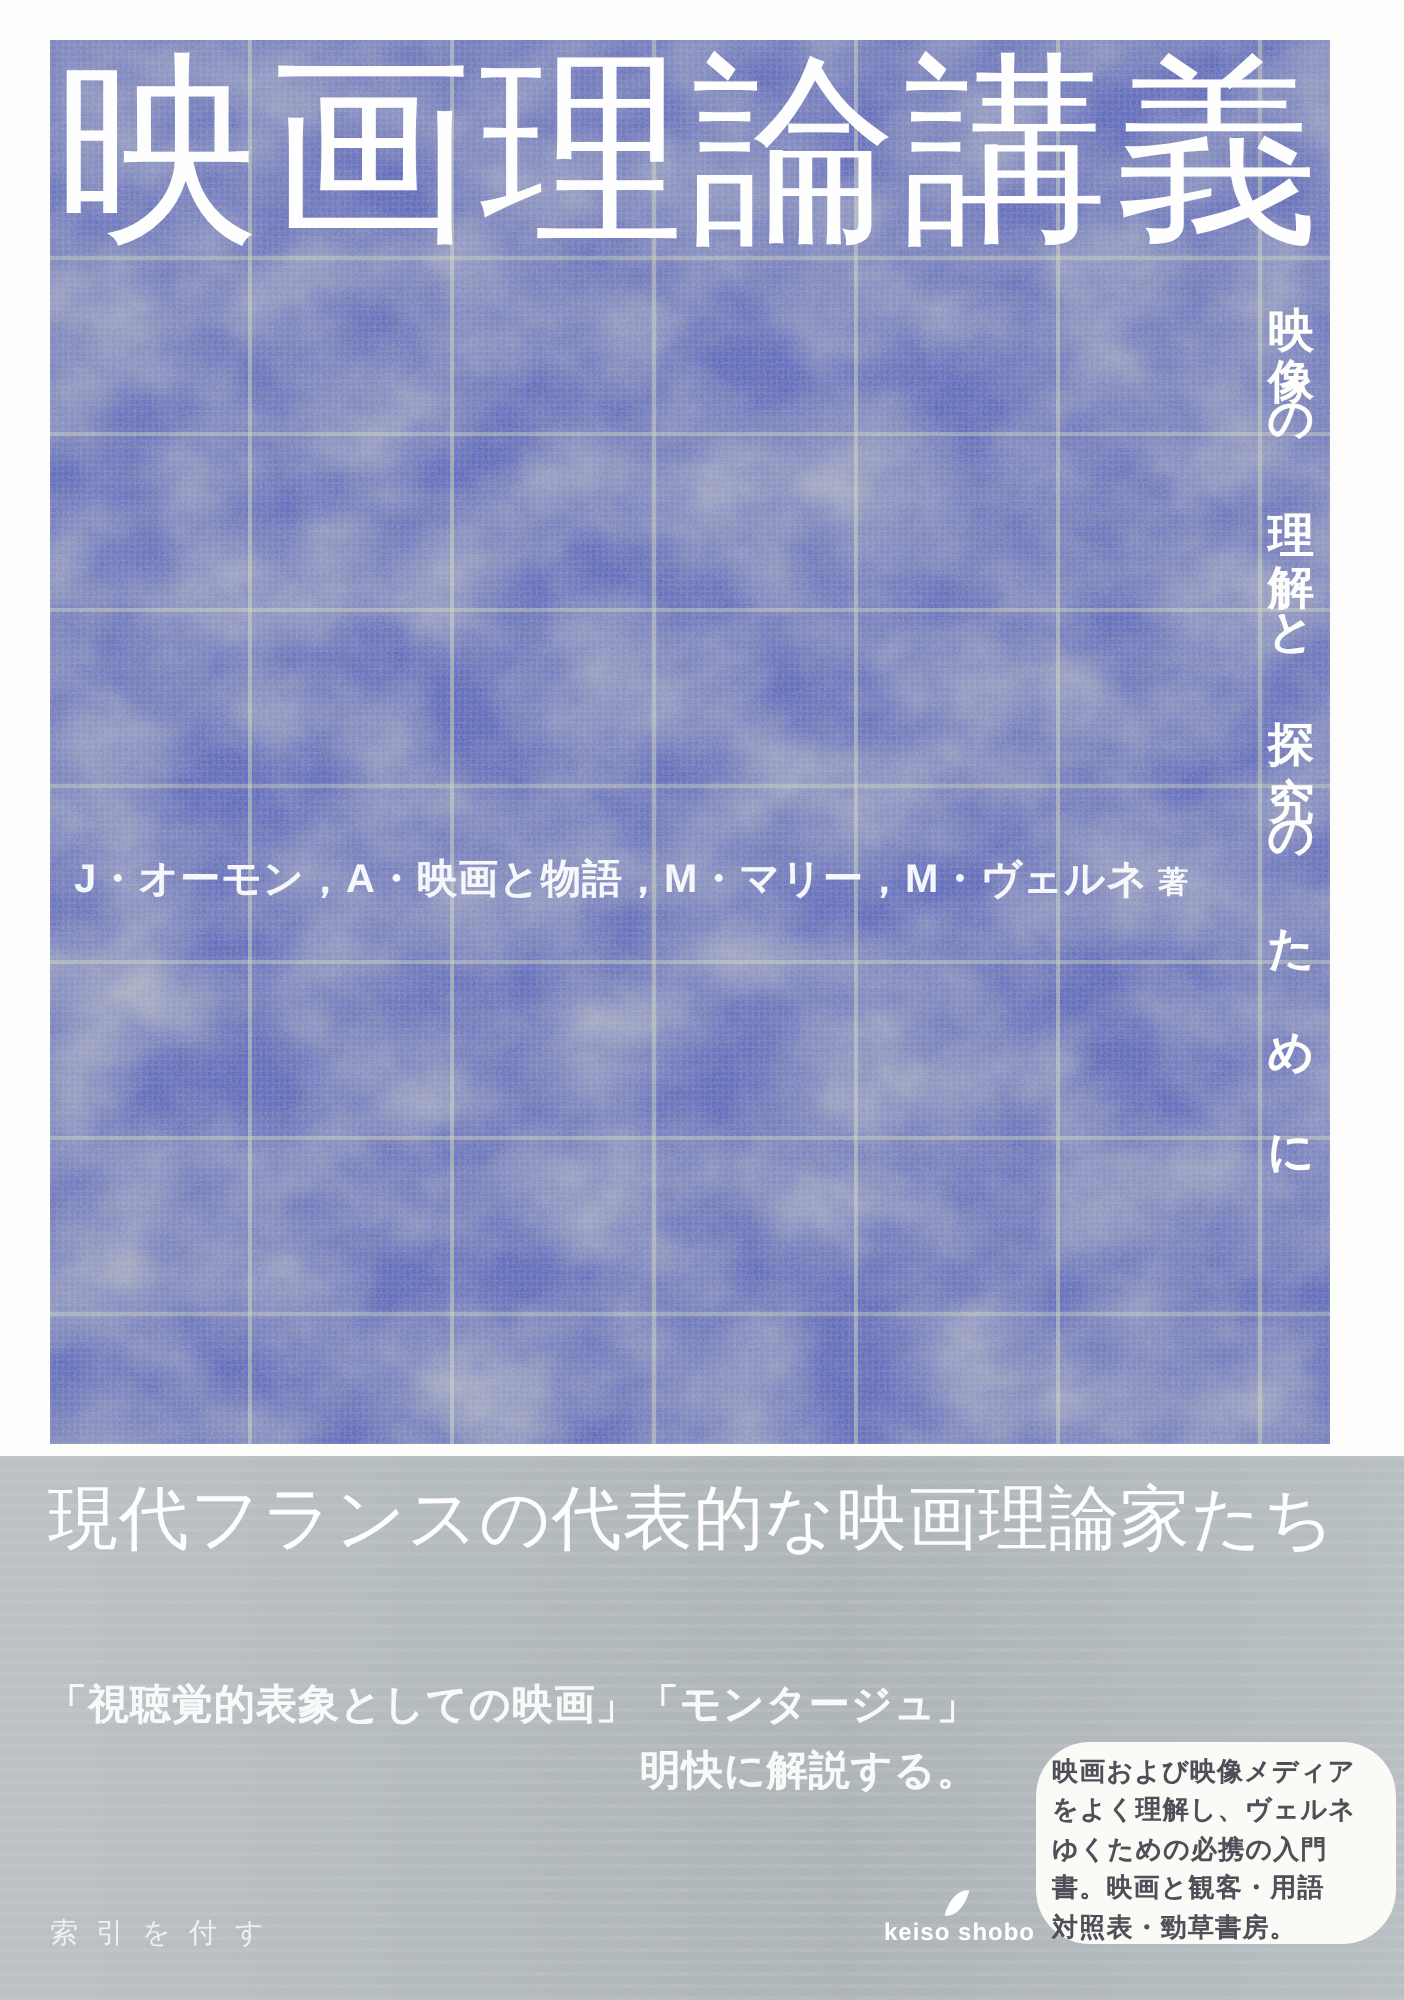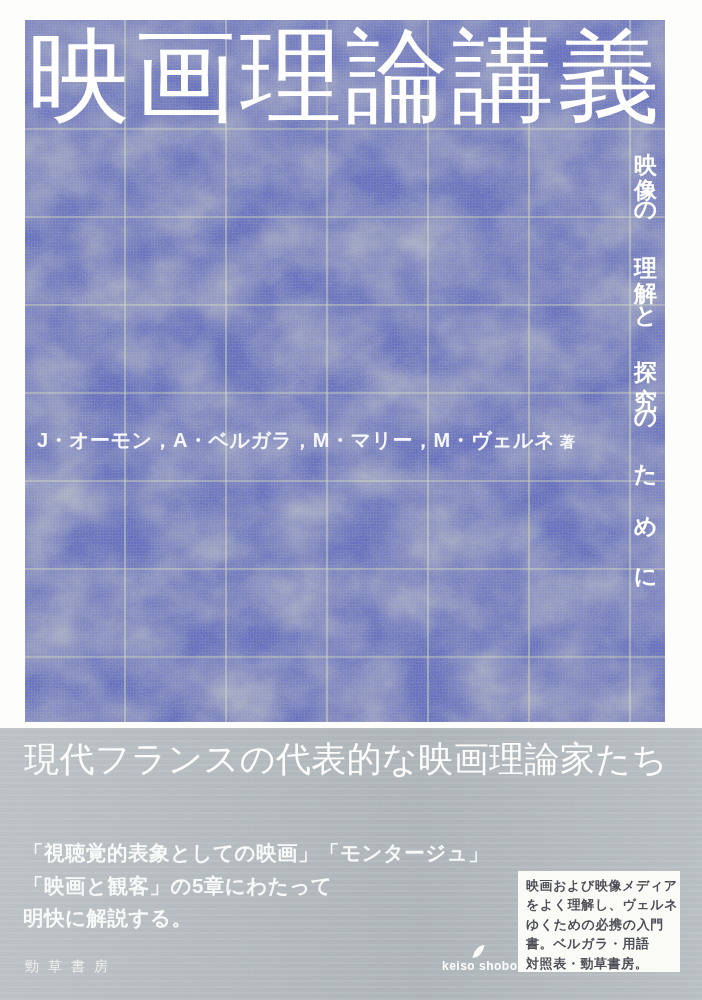--- a/index.html
+++ b/index.html
@@ -50,28 +50,28 @@
   }
   .obi-headline{
     position:absolute;left:24px;top:6px;z-index:2;
     font-family:"Liberation Serif","DejaVu Serif",serif;
     font-size:35px;line-height:51px;letter-spacing:.4px;white-space:nowrap;
     color:#fcfdfc;
   }
   .obi-chapters{
     position:absolute;left:23px;top:109px;z-index:2;
     font-size:20.5px;line-height:32.5px;font-weight:600;letter-spacing:.5px;
-    color:#f8faf9;white-space:nowrap;
+    color:#f8faf9;white-space:nowrap;text-align:right;
   }
   .info-box{
     position:absolute;left:518px;top:143px;z-index:2;
-    width:162px;height:101px;box-sizing:border-box;
+    width:180px;height:101px;box-sizing:border-box;
     background:#fafbf7;color:#4e4f57;
     font-size:13px;line-height:19.4px;font-weight:600;letter-spacing:.6px;
-    padding:5px 0 0 8px;white-space:nowrap;
+    padding:5px 0 0 8px;white-space:nowrap;border-radius:27px;
   }
   .publisher-jp{
     position:absolute;left:25px;top:230px;z-index:2;
     font-family:"Liberation Serif","DejaVu Serif",serif;
     font-size:14px;letter-spacing:9px;color:#eef1ef;white-space:nowrap;
   }
   .logo{
     position:absolute;left:442px;top:231px;z-index:2;
     color:#ffffff;font-weight:700;font-size:12px;letter-spacing:.5px;white-space:nowrap;
   }
@@ -99,46 +99,45 @@
     </defs>
     <rect width="100%" height="100%" filter="url(#blotch)"></rect>
     <rect width="100%" height="100%" filter="url(#grain)" opacity="0.55"></rect>
   </svg>
 
   <div class="cover-title">映画理論講義</div>
 
   <div class="cover-subtitle">映像の理解と探究のために</div>
 
   <div class="cover-authors">
-    <div><span>J・オーモン，A・ベルガラ，M・マリー，M・ヴェルネ</span><span class="role">著</span></div>
+    <div><span>J・オーモン，A・映画と物語，M・マリー，M・ヴェルネ</span><span class="role">著</span></div>
   </div>
 </div>
 
 <div class="obi">
 
   <svg class="noise-svg" xmlns="http://www.w3.org/2000/svg">
     <rect width="100%" height="100%" filter="url(#grain)" opacity="0.18"></rect>
   </svg>
 
   <div class="obi-headline">
     <div>現代フランスの代表的な映画理論家たち</div>
   </div>
 
   <div class="obi-chapters">
     <div>「視聴覚的表象としての映画」「モンタージュ」</div>
-    <div>「映画と観客」の5章にわたって</div>
     <div>明快に解説する。</div>
   </div>
 
   <div class="info-box">
     <div>映画および映像メディア</div>
     <div>をよく理解し、ヴェルネ</div>
     <div>ゆくための必携の入門</div>
-    <div>書。ベルガラ・用語</div>
+    <div>書。映画と観客・用語</div>
     <div>対照表・勁草書房。</div>
   </div>
 
-  <div class="publisher-jp">勁草書房</div>
+  <div class="publisher-jp">索引を付す</div>
 
   <div class="logo">
     <span class="leaf"></span><span>keiso shobo</span>
   </div>
 </div>
 
 </body></html>

